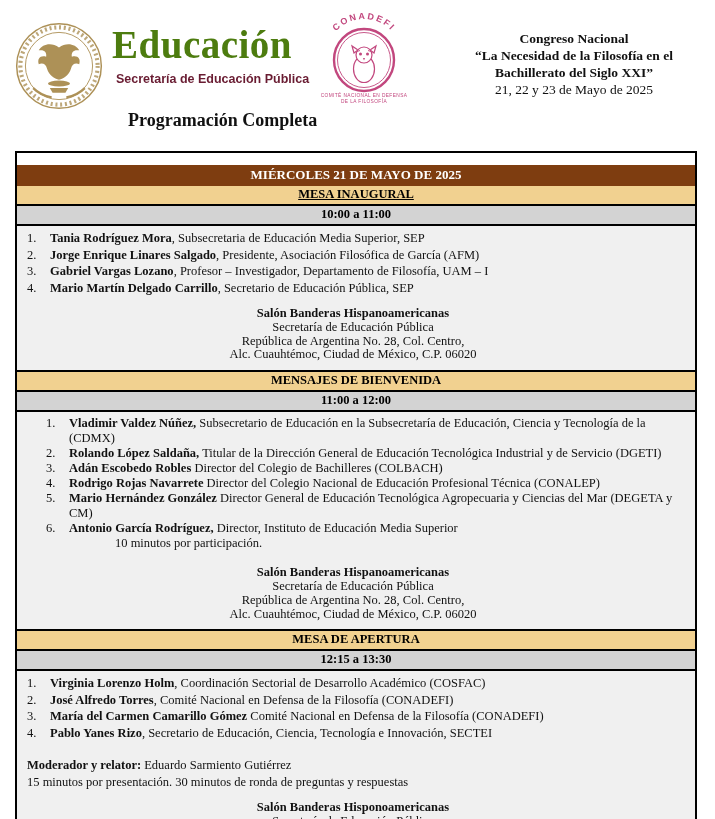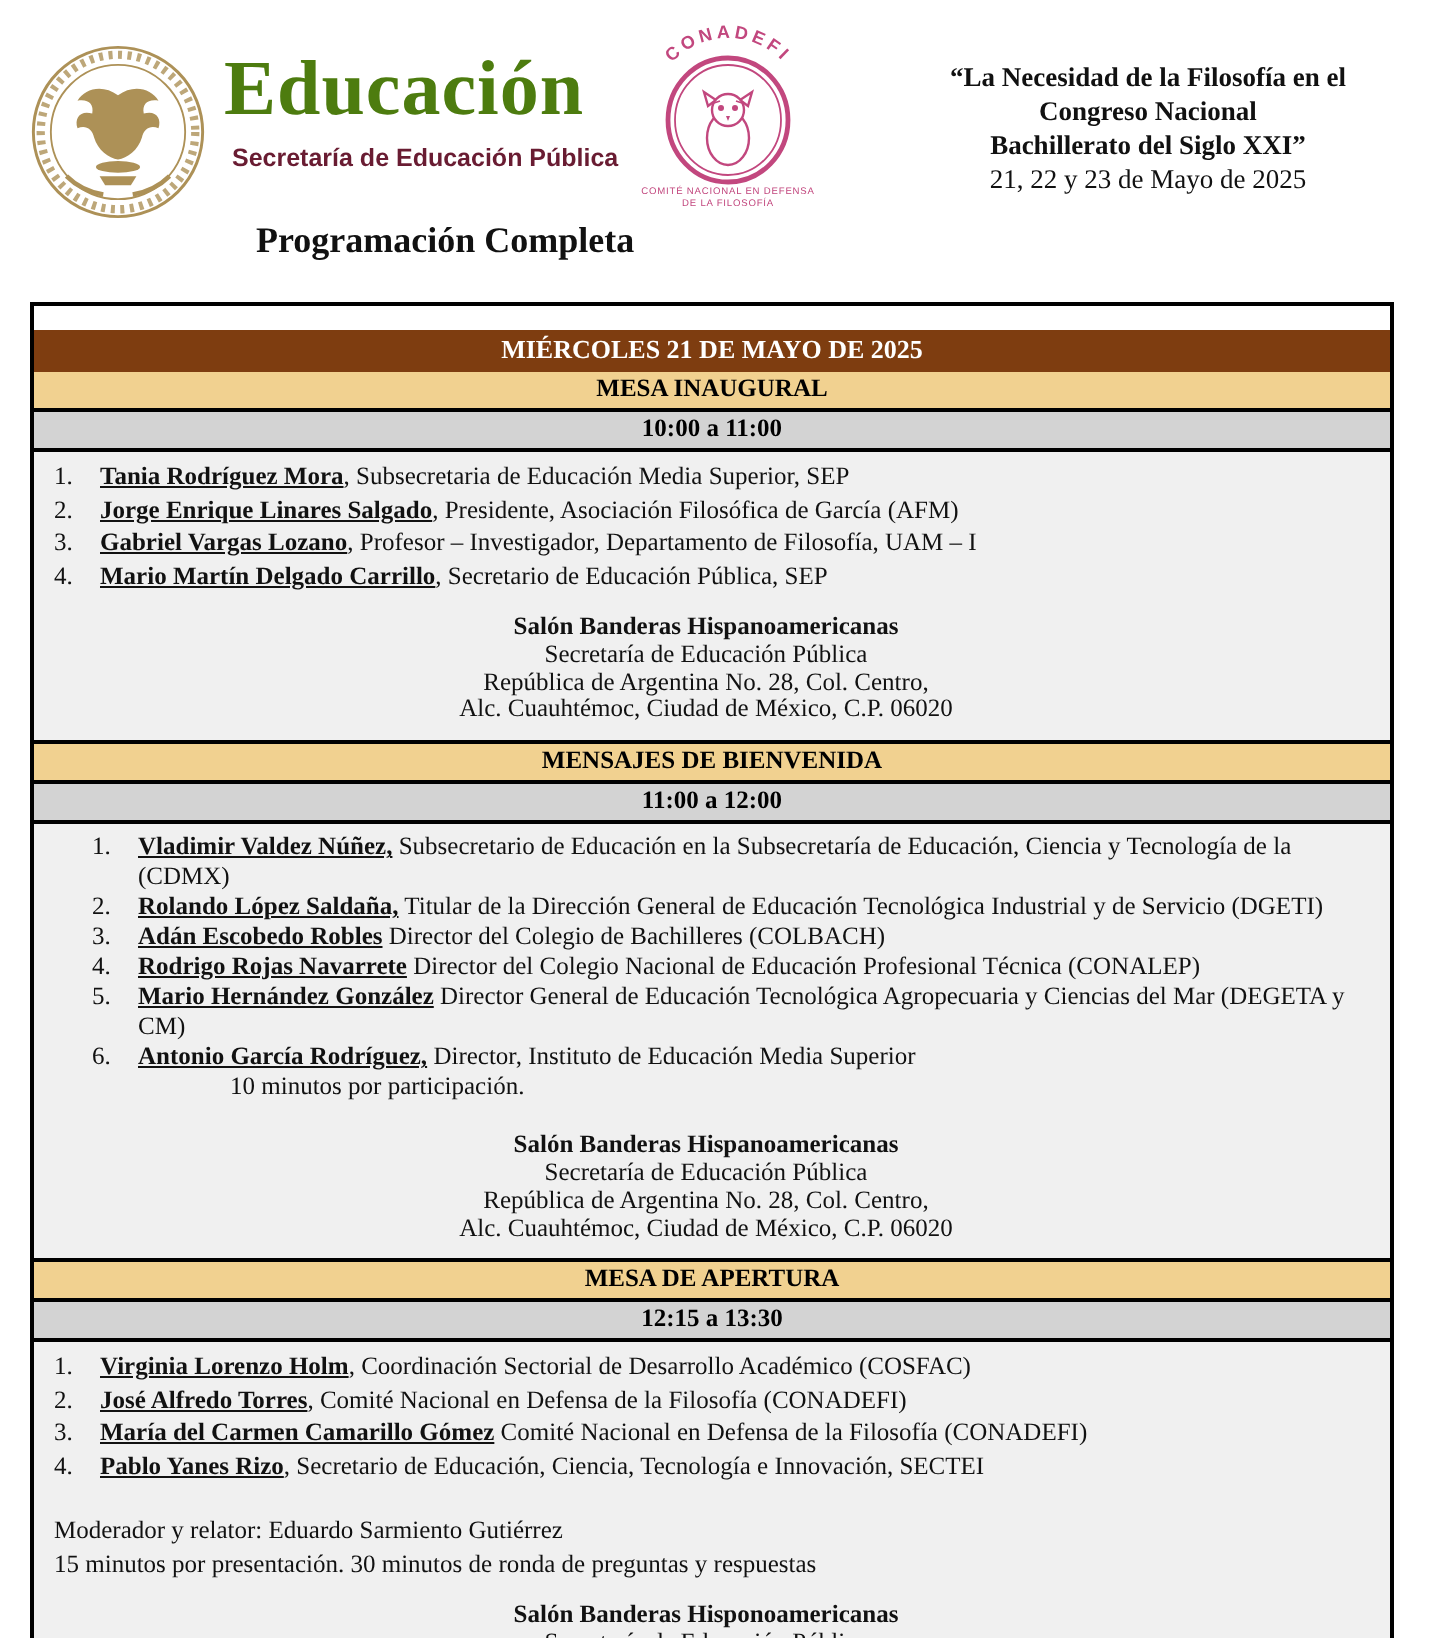--- a/index.html
+++ b/index.html
@@ -17,35 +17,35 @@
   .congress{position:absolute;left:438px;top:30px;width:272px;text-align:center;
     font-size:13.5px;line-height:17px;font-weight:bold;}
   .congress .plain{font-weight:normal;}
   .prog-title{position:absolute;left:128px;top:110px;font-size:18px;font-weight:bold;}
   
   .schedule{position:absolute;left:15px;top:151px;width:678px;border:2px solid #000;}
   .row{text-align:center;font-weight:bold;}
   .row.day{background:#7E3D10;color:#fff;font-size:13px;padding:2px 0 3px;margin-top:12px;}
   .row.tan{background:#F1D190;color:#000;font-size:12.5px;padding:1px 0 2px;
     border-top:2px solid #000;border-bottom:2px solid #000;}
-  .row.tan.first{border-top:none;}
+  .row.tan.first{border-top:none;text-decoration:underline;}
   .row.time{background:#D3D3D3;color:#000;font-size:12.5px;padding:1px 0 2px;
     border-bottom:2px solid #000;}
   .content{background:#F0F0F0;padding:4px 6px 8px 0;font-size:12.5px;}
   .content.loose .item,.content.loose .item-note{line-height:16.5px;}
   .content.tight .item,.content.tight .item-note{line-height:15px;}
   .item{position:relative;padding-left:33px;padding-right:2px;}
   .item .num{position:absolute;left:10px;}
   .content.tight .item{padding-left:52px;}
   .content.tight .item .num{left:29px;}
-  .item .name{font-weight:bold;text-decoration:underline;}
+  .item .name{font-weight:bold;}
   .item-note{padding-left:33px;}
   .content.tight .item-note{padding-left:52px;margin-left:46px;}
   .notes{margin-top:16px;padding-left:10px;line-height:16.5px;}
-  .notes .lbl{font-weight:normal;}
+  .notes .lbl{font-weight:bold;}
   .venue{text-align:center;line-height:13.8px;font-size:12.5px;margin-top:11px;}
   .venue div:first-child{font-weight:bold;}
   .content.tight .venue{margin-top:15px;}
 </style>
 </head>
 <body>
 
 <div>
 
   <svg class="seal" viewBox="0 0 100 100">
@@ -87,22 +87,22 @@
       <circle cx="61.5" cy="51" r="1.5"></circle>
       <circle cx="68.5" cy="51" r="1.5"></circle>
       <path d="M64,55 L66,55 L65,57.5 Z"></path>
       <path d="M58,48.5 L61,47.5 M69,47.5 L72,48.5" stroke="#C2477E" stroke-width="0.9"></path>
     </g>
     <text x="65" y="94" text-anchor="middle" font-family="Liberation Sans, sans-serif" font-size="4.8" fill="#C2477E" letter-spacing="0.4">COMITÉ NACIONAL EN DEFENSA</text>
     <text x="65" y="100" text-anchor="middle" font-family="Liberation Sans, sans-serif" font-size="4.8" fill="#C2477E" letter-spacing="0.4">DE LA FILOSOFÍA</text>
   </svg>
 
   <div class="congress">
+    <div>Congreso Nacional</div>
     <div>“La Necesidad de la Filosofía en el</div>
-    <div>Congreso Nacional</div>
     <div>Bachillerato del Siglo XXI”</div>
     <div class="plain">21, 22 y 23 de Mayo de 2025</div>
   </div>
 </div>
 
 <div class="prog-title">Programación Completa</div>
 
 <div class="schedule">
   <div class="row day">MIÉRCOLES 21 DE MAYO DE 2025</div>
   <div id="sections">

